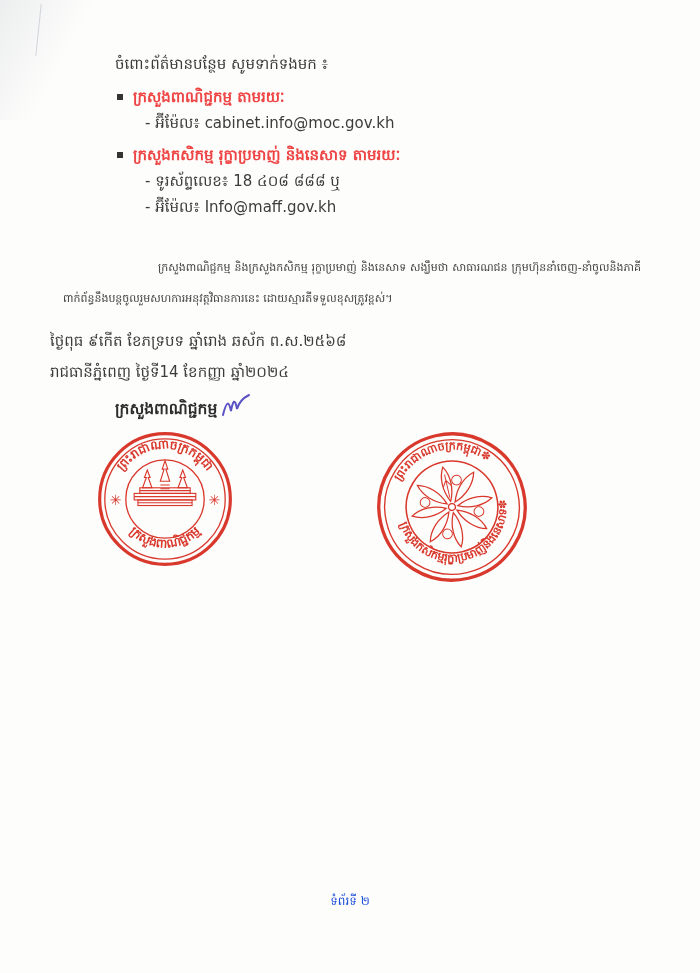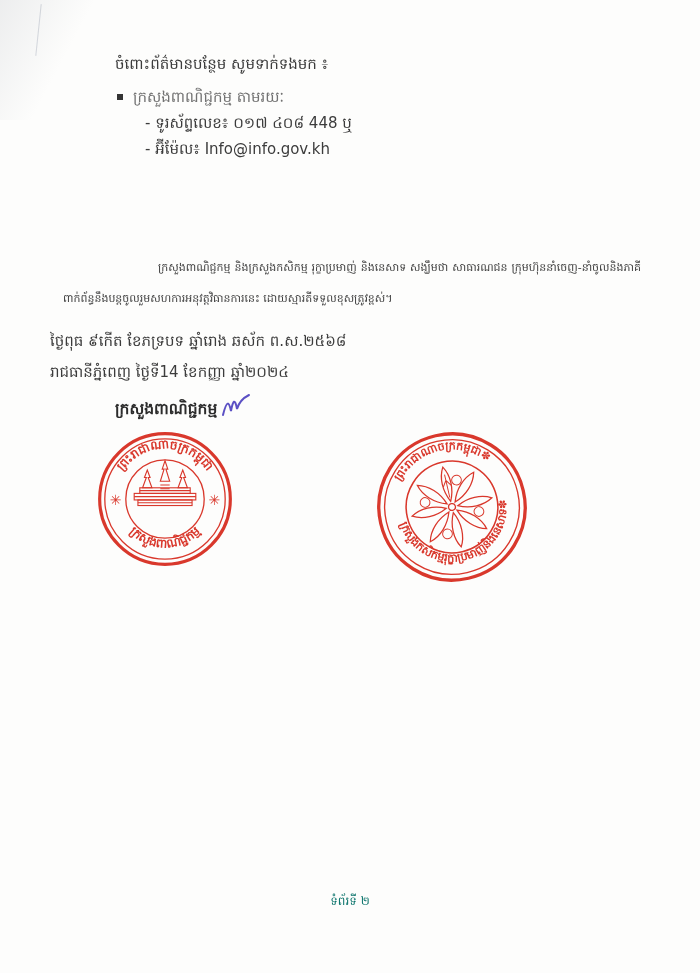--- a/index.html
+++ b/index.html
@@ -28,61 +28,66 @@
     background: rgba(120,130,150,0.28);
     transform: rotate(6deg);
   }
 
   .contact { position: absolute; top: 50px; left: 63px; width: 578px; font-size: 15px; }
   .contact-intro { line-height: 28px; padding-left: 52px; margin-bottom: 0; }
   .bullet-row { display: flex; align-items: flex-start; line-height: 26px; margin-top: 6px; }
   .bullet-sq {
     width: 6px; height: 6px; background: #343434; margin: 10px 10px 0 54px; flex: none;
   }
-  .bullet-label { font-weight: normal; color: #737373; }
+  .bullet-label { font-weight: bold; color: #ef4444; }
   .sub-line { line-height: 26px; padding-left: 82px; }
 
   .closing { position: absolute; top: 252px; left: 63px; width: 578px;
     font-size: 11px; line-height: 31px; text-indent: 95px; text-align: justify; }
 
   .dateline { position: absolute; top: 326px; left: 50px; width: 650px;
     font-size: 15px; line-height: 31px; }
 
   .sig-title { position: absolute; top: 392px; font-size: 15.5px; font-weight: bold;
     color: #2c2c2c; white-space: nowrap; }
   .sig-title.left { left: 115px; }
   .sig-title.right { left: 355px; }
   .sig-scribble { vertical-align: -6px; margin-left: 2px; }
 
   .stamp { position: absolute; }
   .stamp.left { top: 427px; left: 95px; }
   .stamp.right { top: 429px; left: 374px; transform: rotate(-13deg); }
 
   .footer { position: absolute; top: 893px; left: 0; width: 700px;
-    text-align: center; font-size: 12px; color: #0f766e; }
+    text-align: center; font-size: 12px; color: #1d4ed8; }
 
   svg text.arc { font-family: "DejaVu Sans", sans-serif; font-weight: bold; }
 </style>
 </head>
 <body>
 
 <div class="page">
   <div class="scan-shadow"></div>
   <div class="scan-line"></div>
 
   <div class="contact">
     <div class="contact-intro">ចំពោះព័ត៌មានបន្ថែម សូមទាក់ទងមក ៖</div>
 
     <div class="bullet-row">
       <span class="bullet-sq"></span>
       <span class="bullet-label">ក្រសួងពាណិជ្ជកម្ម តាមរយៈ</span>
     </div>
+    <div class="sub-line">- អ៊ីម៉ែល៖ cabinet.info@moc.gov.kh</div>
 
-    <div class="sub-line">- ទូរស័ព្ទលេខ៖ ០១៧ ៤០៨ 448 ឬ</div>
-    <div class="sub-line">- អ៊ីម៉ែល៖ Info@info.gov.kh</div>
+    <div class="bullet-row">
+      <span class="bullet-sq"></span>
+      <span class="bullet-label">ក្រសួងកសិកម្ម រុក្ខាប្រមាញ់ និងនេសាទ តាមរយៈ</span>
+    </div>
+    <div class="sub-line">- ទូរស័ព្ទលេខ៖ 18 ៤០៨ ៨៨៨ ឬ</div>
+    <div class="sub-line">- អ៊ីម៉ែល៖ Info@maff.gov.kh</div>
   </div>
 
   <div class="closing">ក្រសួងពាណិជ្ជកម្ម និងក្រសួងកសិកម្ម រុក្ខាប្រមាញ់ និងនេសាទ សង្ឃឹមថា សាធារណជន ក្រុមហ៊ុននាំចេញ-នាំចូលនិងភាគីពាក់ព័ន្ធនឹងបន្តចូលរួមសហការអនុវត្តវិធានការនេះ ដោយស្មារតីទទួលខុសត្រូវខ្ពស់។</div>
 
   <div class="dateline">
     <div>ថ្ងៃពុធ ៩កើត ខែភទ្របទ ឆ្នាំរោង ឆស័ក ព.ស.២៥៦៨</div>
     <div>រាជធានីភ្នំពេញ ថ្ងៃទី14 ខែកញ្ញា ឆ្នាំ២០២៤</div>
   </div>
 
   <div class="sig-title left">

